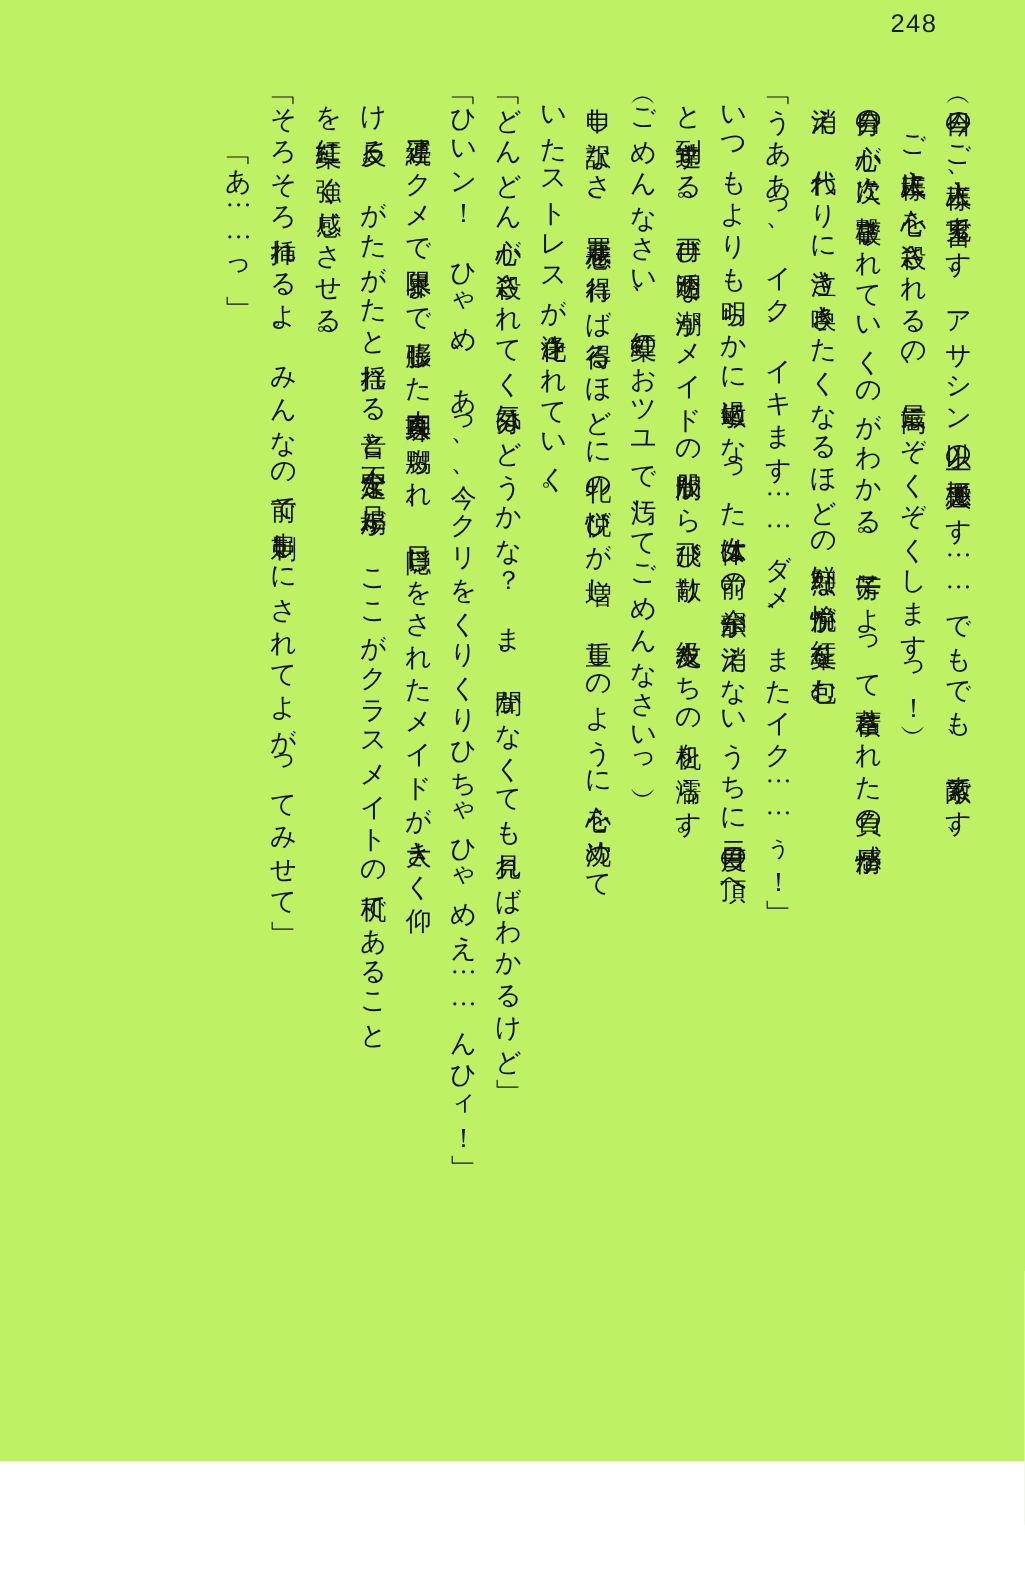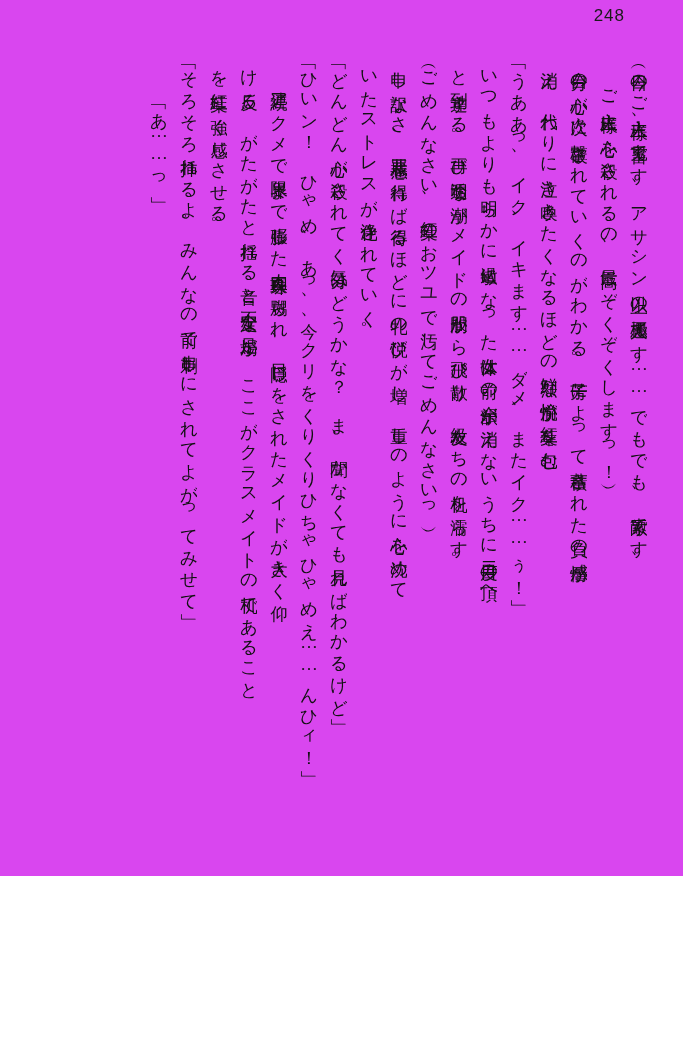--- a/index.html
+++ b/index.html
@@ -10,23 +10,23 @@
   body {
     width: 683px;
     height: 1050px;
     overflow: hidden;
     font-family: "Liberation Serif", "DejaVu Serif", serif;
     color: #111111;
   }
   .page {
     position: relative;
     width: 683px;
-    height: 876px;
+    height: 974px;
     box-sizing: border-box;
-    background: #d946ef;
+    background: #bef264;
   }
   .page-number {
     position: absolute;
     top: 6px;
     left: 0;
     right: 58px;
     text-align: right;
     font-family: "Liberation Sans", "DejaVu Sans", sans-serif;
     font-size: 17px;
     letter-spacing: 1px;

